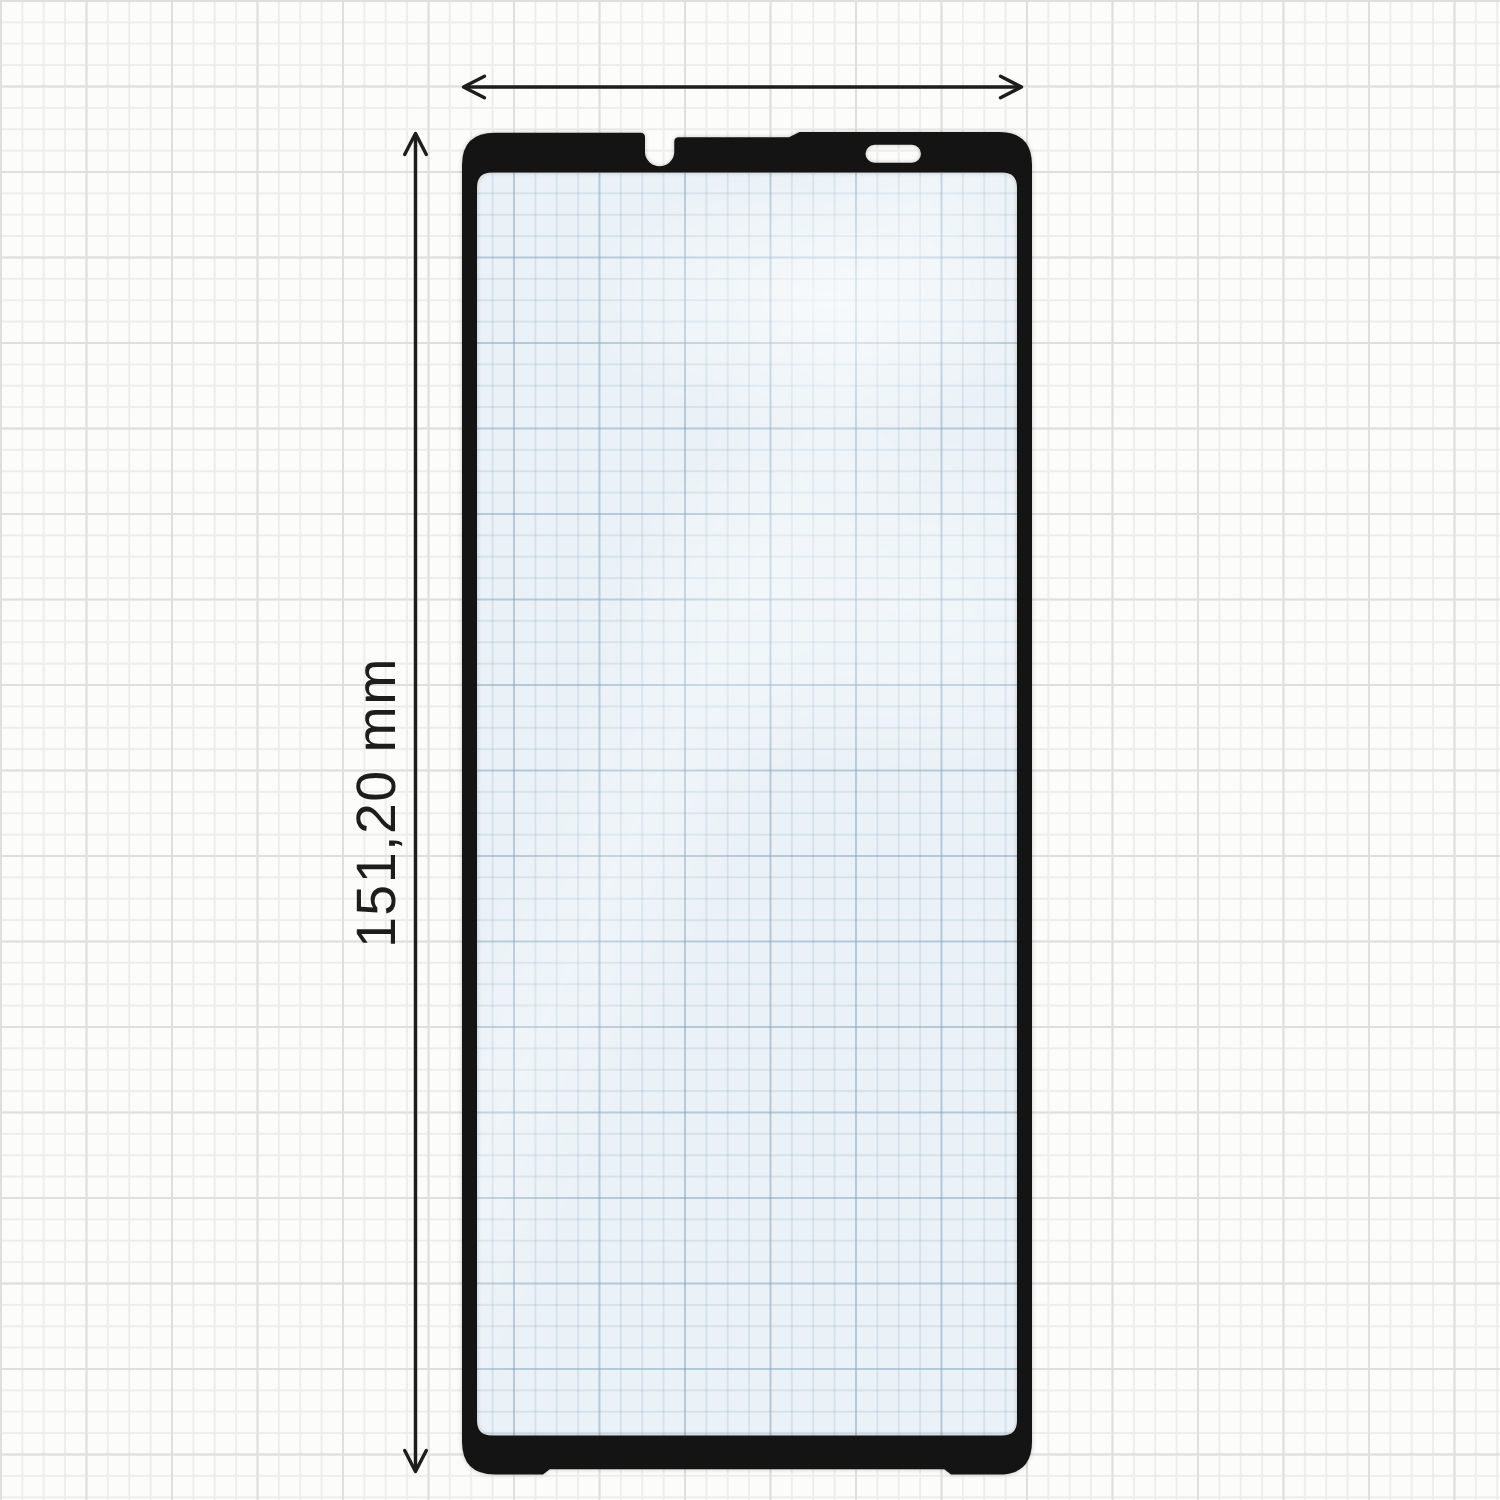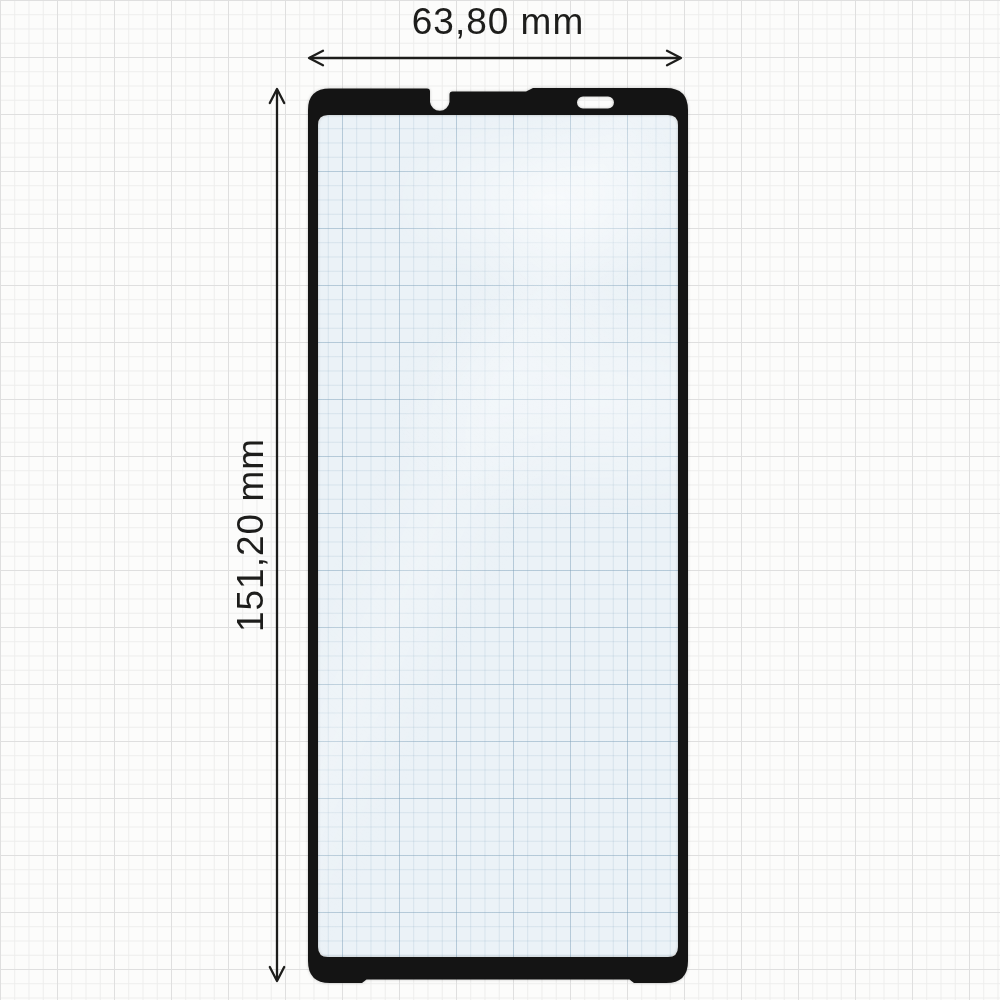--- a/index.html
+++ b/index.html
@@ -114,17 +114,16 @@
       <polyline points="667,50.8 681,58 667,65.2"></polyline>
     </g>
 
     <g fill="none" stroke-width="2.3" stroke-linecap="round" stroke-linejoin="round" stroke="#1d1d1b">
       <line x1="277" y1="90" x2="277" y2="980"></line>
       <polyline points="269.8,103 277,89 284.2,103"></polyline>
       <polyline points="269.8,967 277,981 284.2,967"></polyline>
     </g>
   </svg>
 
-  <div class="dim-label width">63,80 mm</div>
 
   <div class="dim-label height">151,20 mm</div>
 
 </div>
 
 </body></html>

